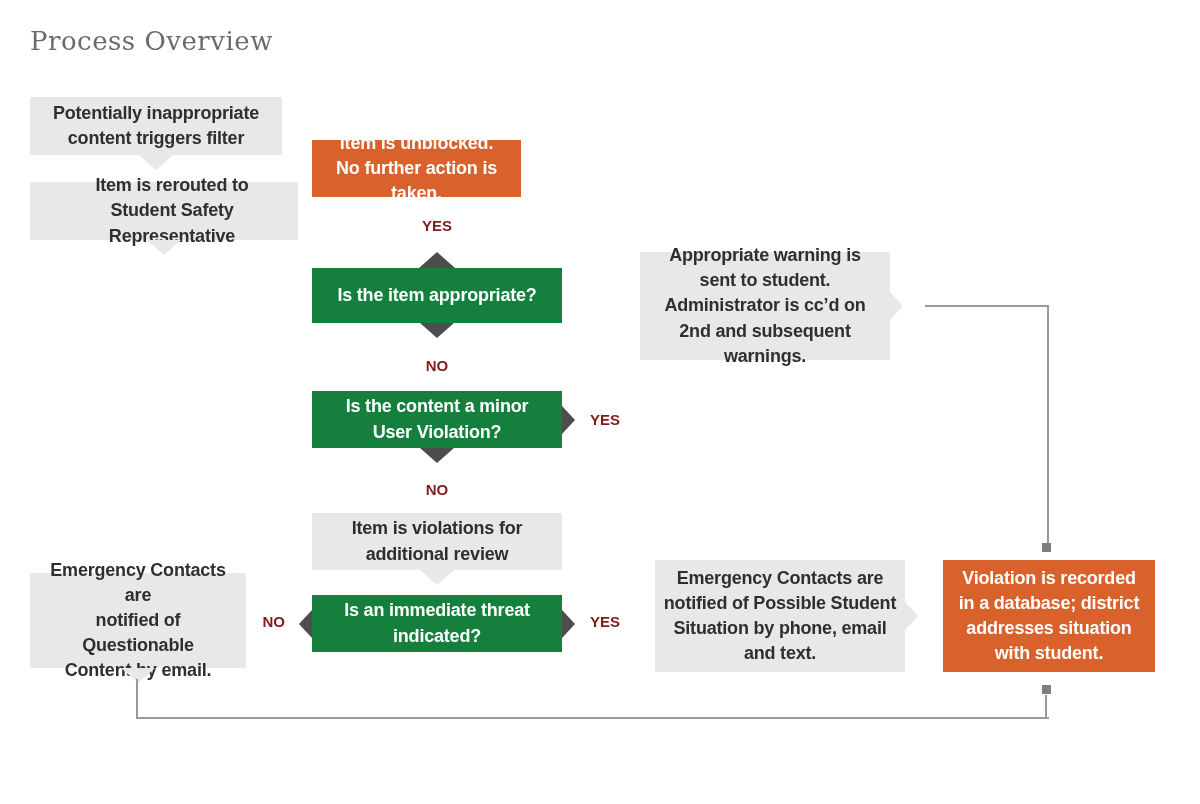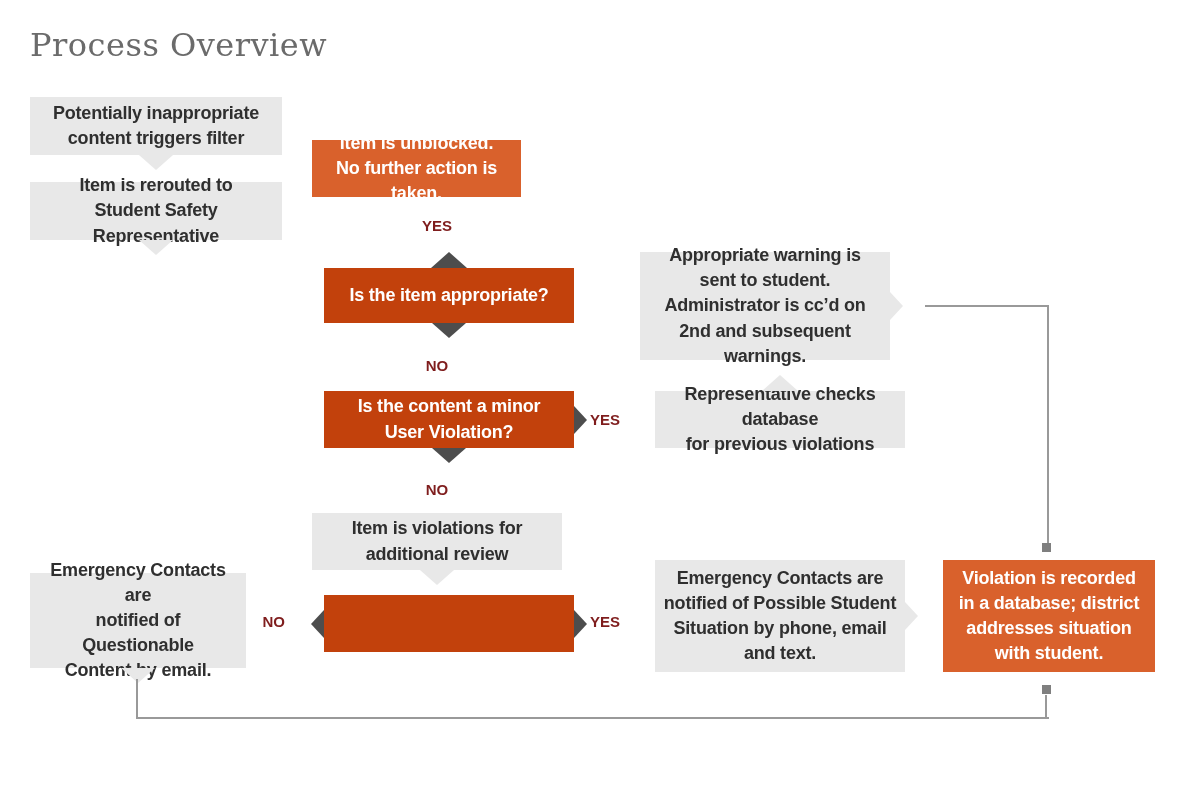--- a/index.html
+++ b/index.html
@@ -1,26 +1,26 @@
 <!DOCTYPE html>
 <html><head>
 <meta charset="utf-8">
 <style>
   html,body{margin:0;padding:0;background:#ffffff;}
   body{width:1200px;height:804px;position:relative;overflow:hidden;
        font-family:"Liberation Sans",sans-serif;}
   .stage{position:absolute;inset:0;}
   .title{position:absolute;left:30px;top:26px;font-family:"DejaVu Serif",serif;
-         font-size:32px;color:#6b6b6b;letter-spacing:0.5px;}
+         font-size:26px;color:#6b6b6b;letter-spacing:0.5px;}
   .node{position:absolute;display:flex;align-items:center;justify-content:center;
         text-align:center;font-weight:700;font-size:18px;line-height:1.4;
         letter-spacing:-0.2px;}
   .node .txt{white-space:pre-line;padding:4px 8px;}
   .light{background:#e8e8e8;color:#2f2f2f;--c:#e8e8e8;}
-  .dark{background:#c2410c;color:#ffffff;margin-left:12px;--c:#4d4d4d;}
+  .dark{background:#15803d;color:#ffffff;--c:#4d4d4d;}
   .orange{background:#d9612c;color:#ffffff;--c:#d9612c;}
   .tri{position:absolute;width:0;height:0;}
   .tri-down{left:50%;top:100%;margin-left:-17px;
             border-left:17px solid transparent;border-right:17px solid transparent;
             border-top:15px solid var(--c);}
   .tri-up{left:50%;bottom:100%;margin-left:-18px;
           border-left:18px solid transparent;border-right:18px solid transparent;
           border-bottom:16px solid var(--c);}
   .tri-right{left:100%;top:50%;margin-top:-14px;
              border-top:14px solid transparent;border-bottom:14px solid transparent;
@@ -46,21 +46,21 @@
 <div class="stage">
 
   <div class="title">Process Overview</div>
 
   <div class="node light" style="left:30px;top:97px;width:252px;height:58px;">
     <span class="txt">Potentially inappropriate
 content triggers filter</span>
     <i class="tri tri-down"></i>
   </div>
 
-  <div class="node light" style="left:30px;top:182px;width:252px;height:58px;">
+  <div class="node light" style="left:30px;top:182px;width:252px;height:58px;padding-left:16px;">
     <span class="txt">Item is rerouted to
 Student Safety Representative</span>
     <i class="tri tri-down"></i>
   </div>
 
 
   <div class="node orange" style="left:312px;top:140px;width:209px;height:57px;">
     <span class="txt">Item is unblocked.
 No further action is taken.</span>
   </div>
@@ -88,39 +88,36 @@
 
   <div class="node light" style="left:312px;top:513px;width:250px;height:57px;">
     <span class="txt">Item is violations for
 additional review</span>
     <i class="tri tri-down"></i>
   </div>
 
   <span class="lbl" style="right:915px;top:612px;">NO</span>
 
   <div class="node dark" style="left:312px;top:595px;width:250px;height:57px;">
+    <span class="txt">Is an immediate threat
+indicated?</span>
     <i class="tri tri-left"></i>
     <i class="tri tri-right"></i>
   </div>
 
   <span class="lbl" style="left:590px;top:612px;">YES</span>
 
   <div class="node light" style="left:640px;top:252px;width:250px;height:108px;">
     <span class="txt">Appropriate warning is
 sent to student.
 Administrator is cc’d on
 2nd and subsequent warnings.</span>
     <i class="tri tri-right"></i>
   </div>
 
-  <div class="node light" style="left:655px;top:391px;width:250px;height:57px;">
-    <span class="txt">Representative checks database
-for previous violations</span>
-    <i class="tri tri-up"></i>
-  </div>
 
   <div class="node light" style="left:655px;top:560px;width:250px;height:112px;">
     <span class="txt">Emergency Contacts are
 notified of Possible Student
 Situation by phone, email
 and text.</span>
     <i class="tri tri-right"></i>
   </div>
 
   <div class="node light" style="left:30px;top:573px;width:216px;height:95px;">

